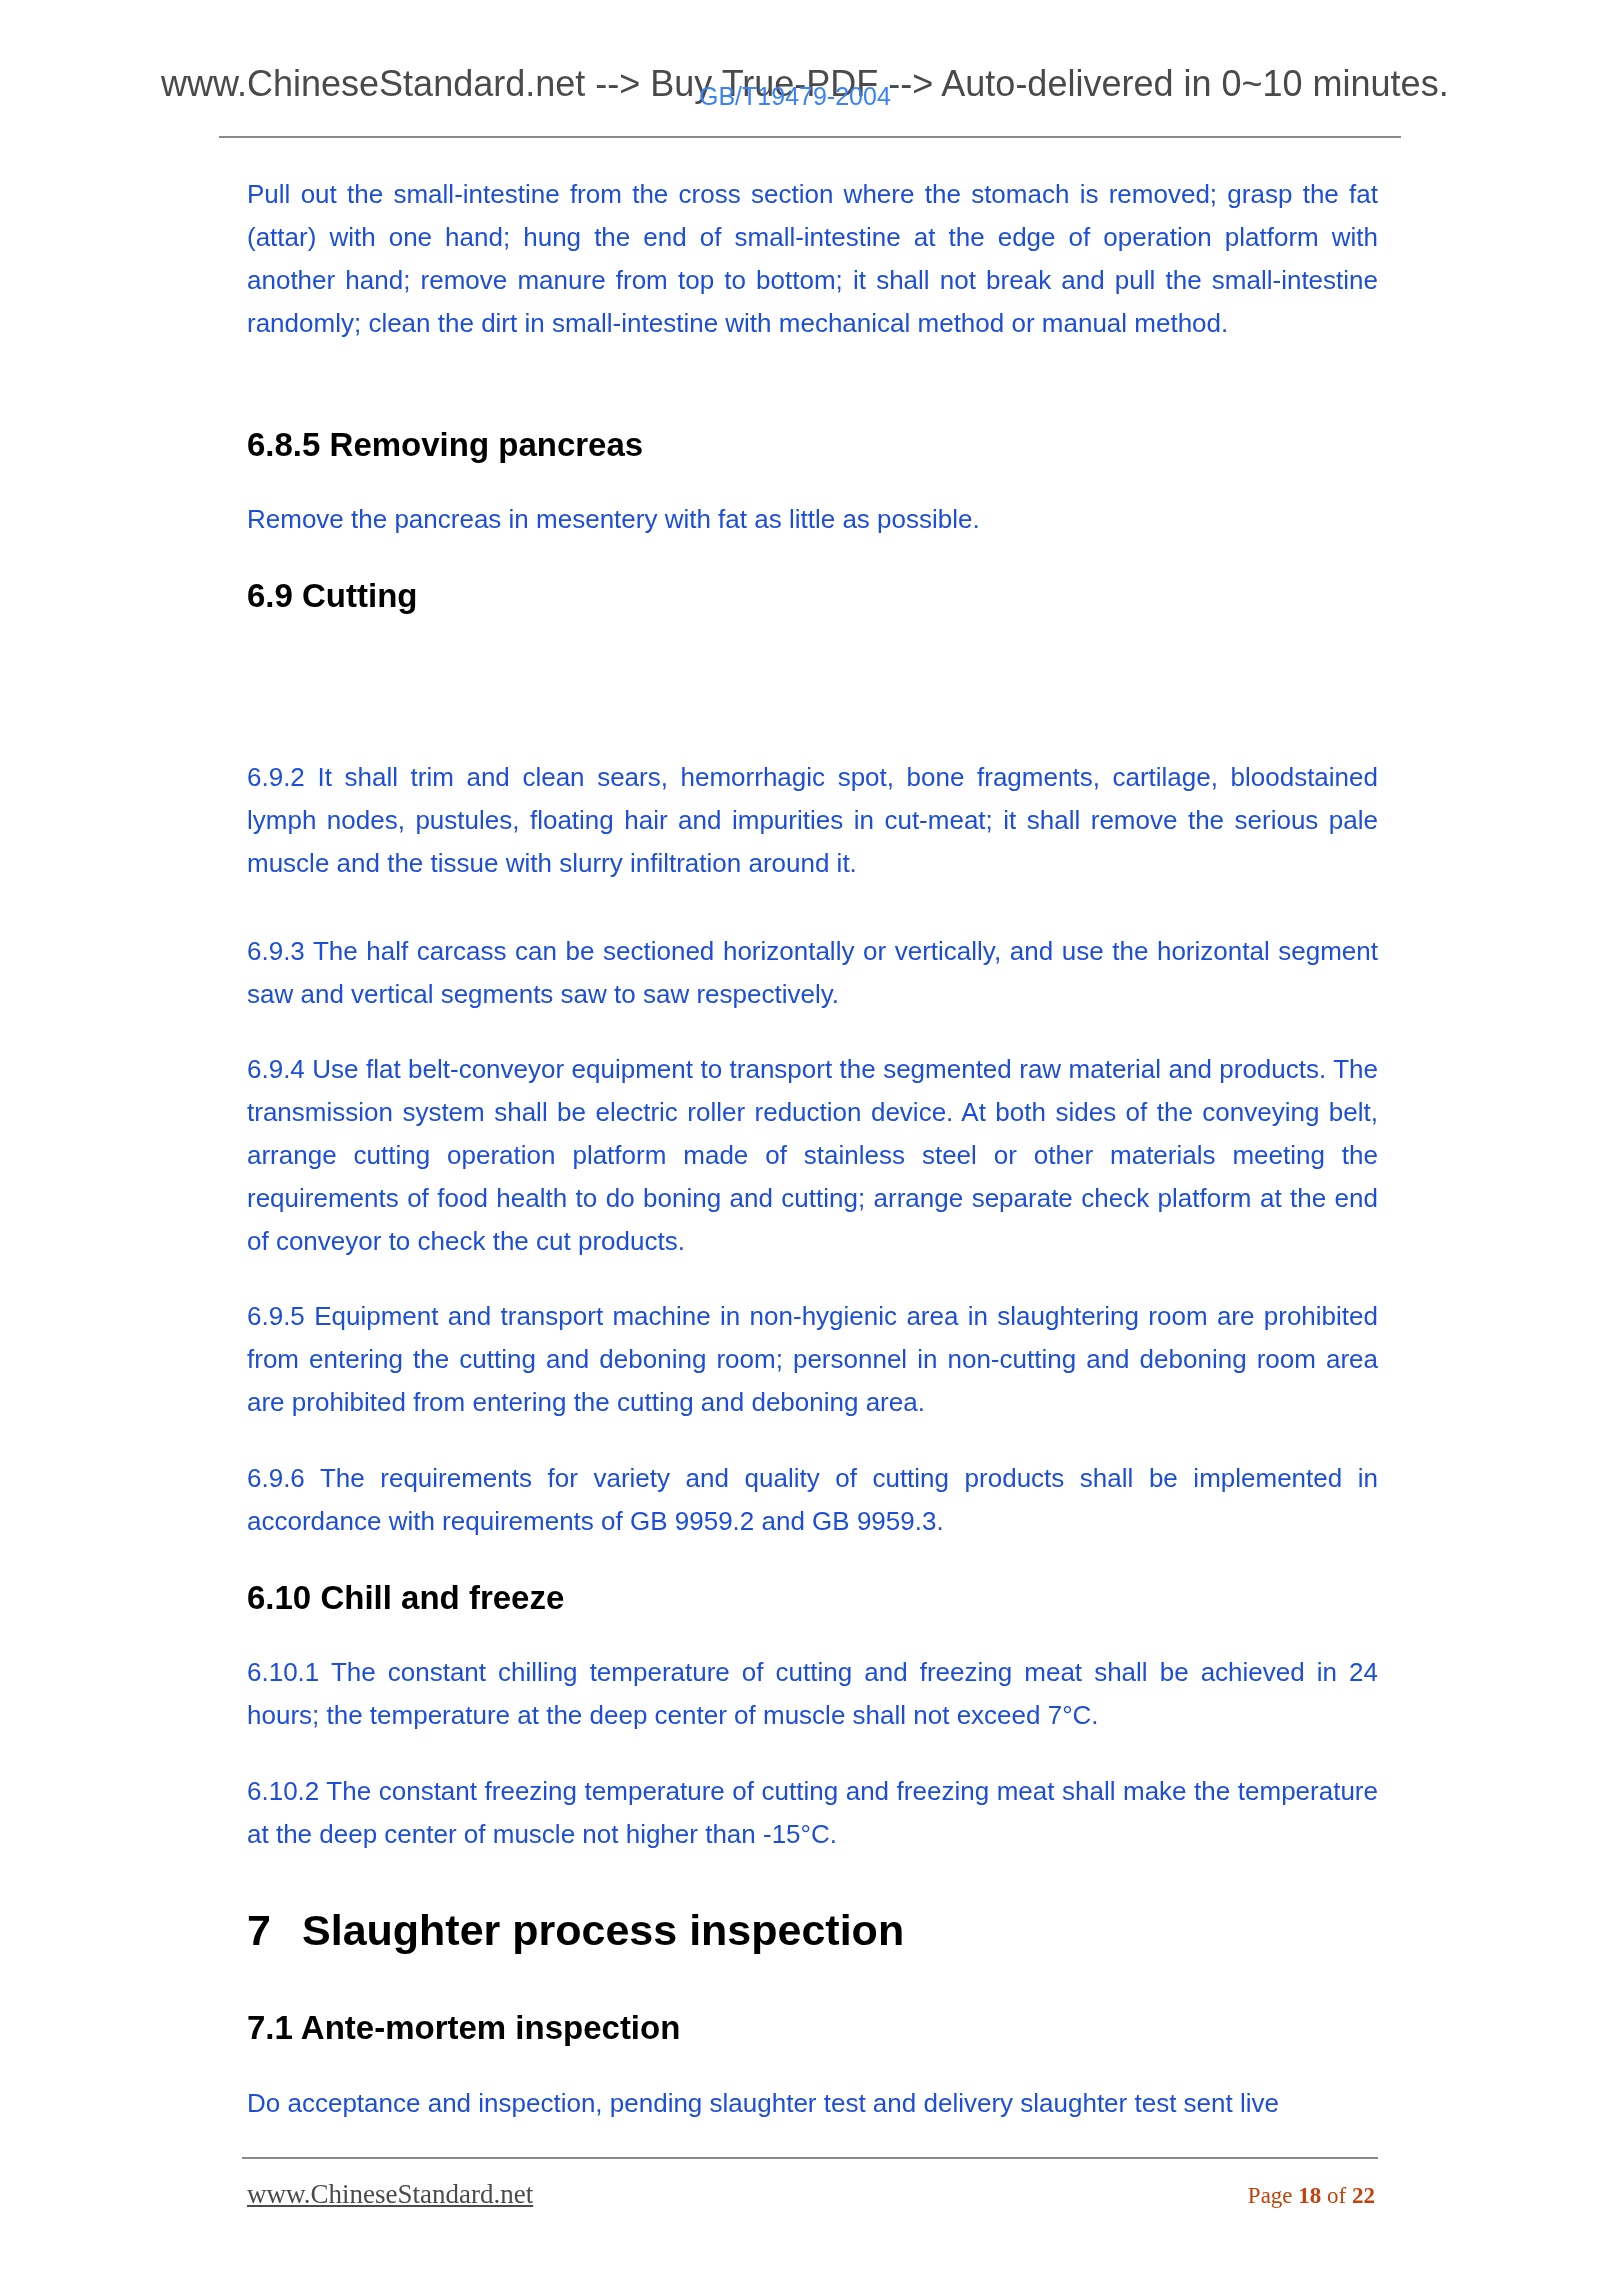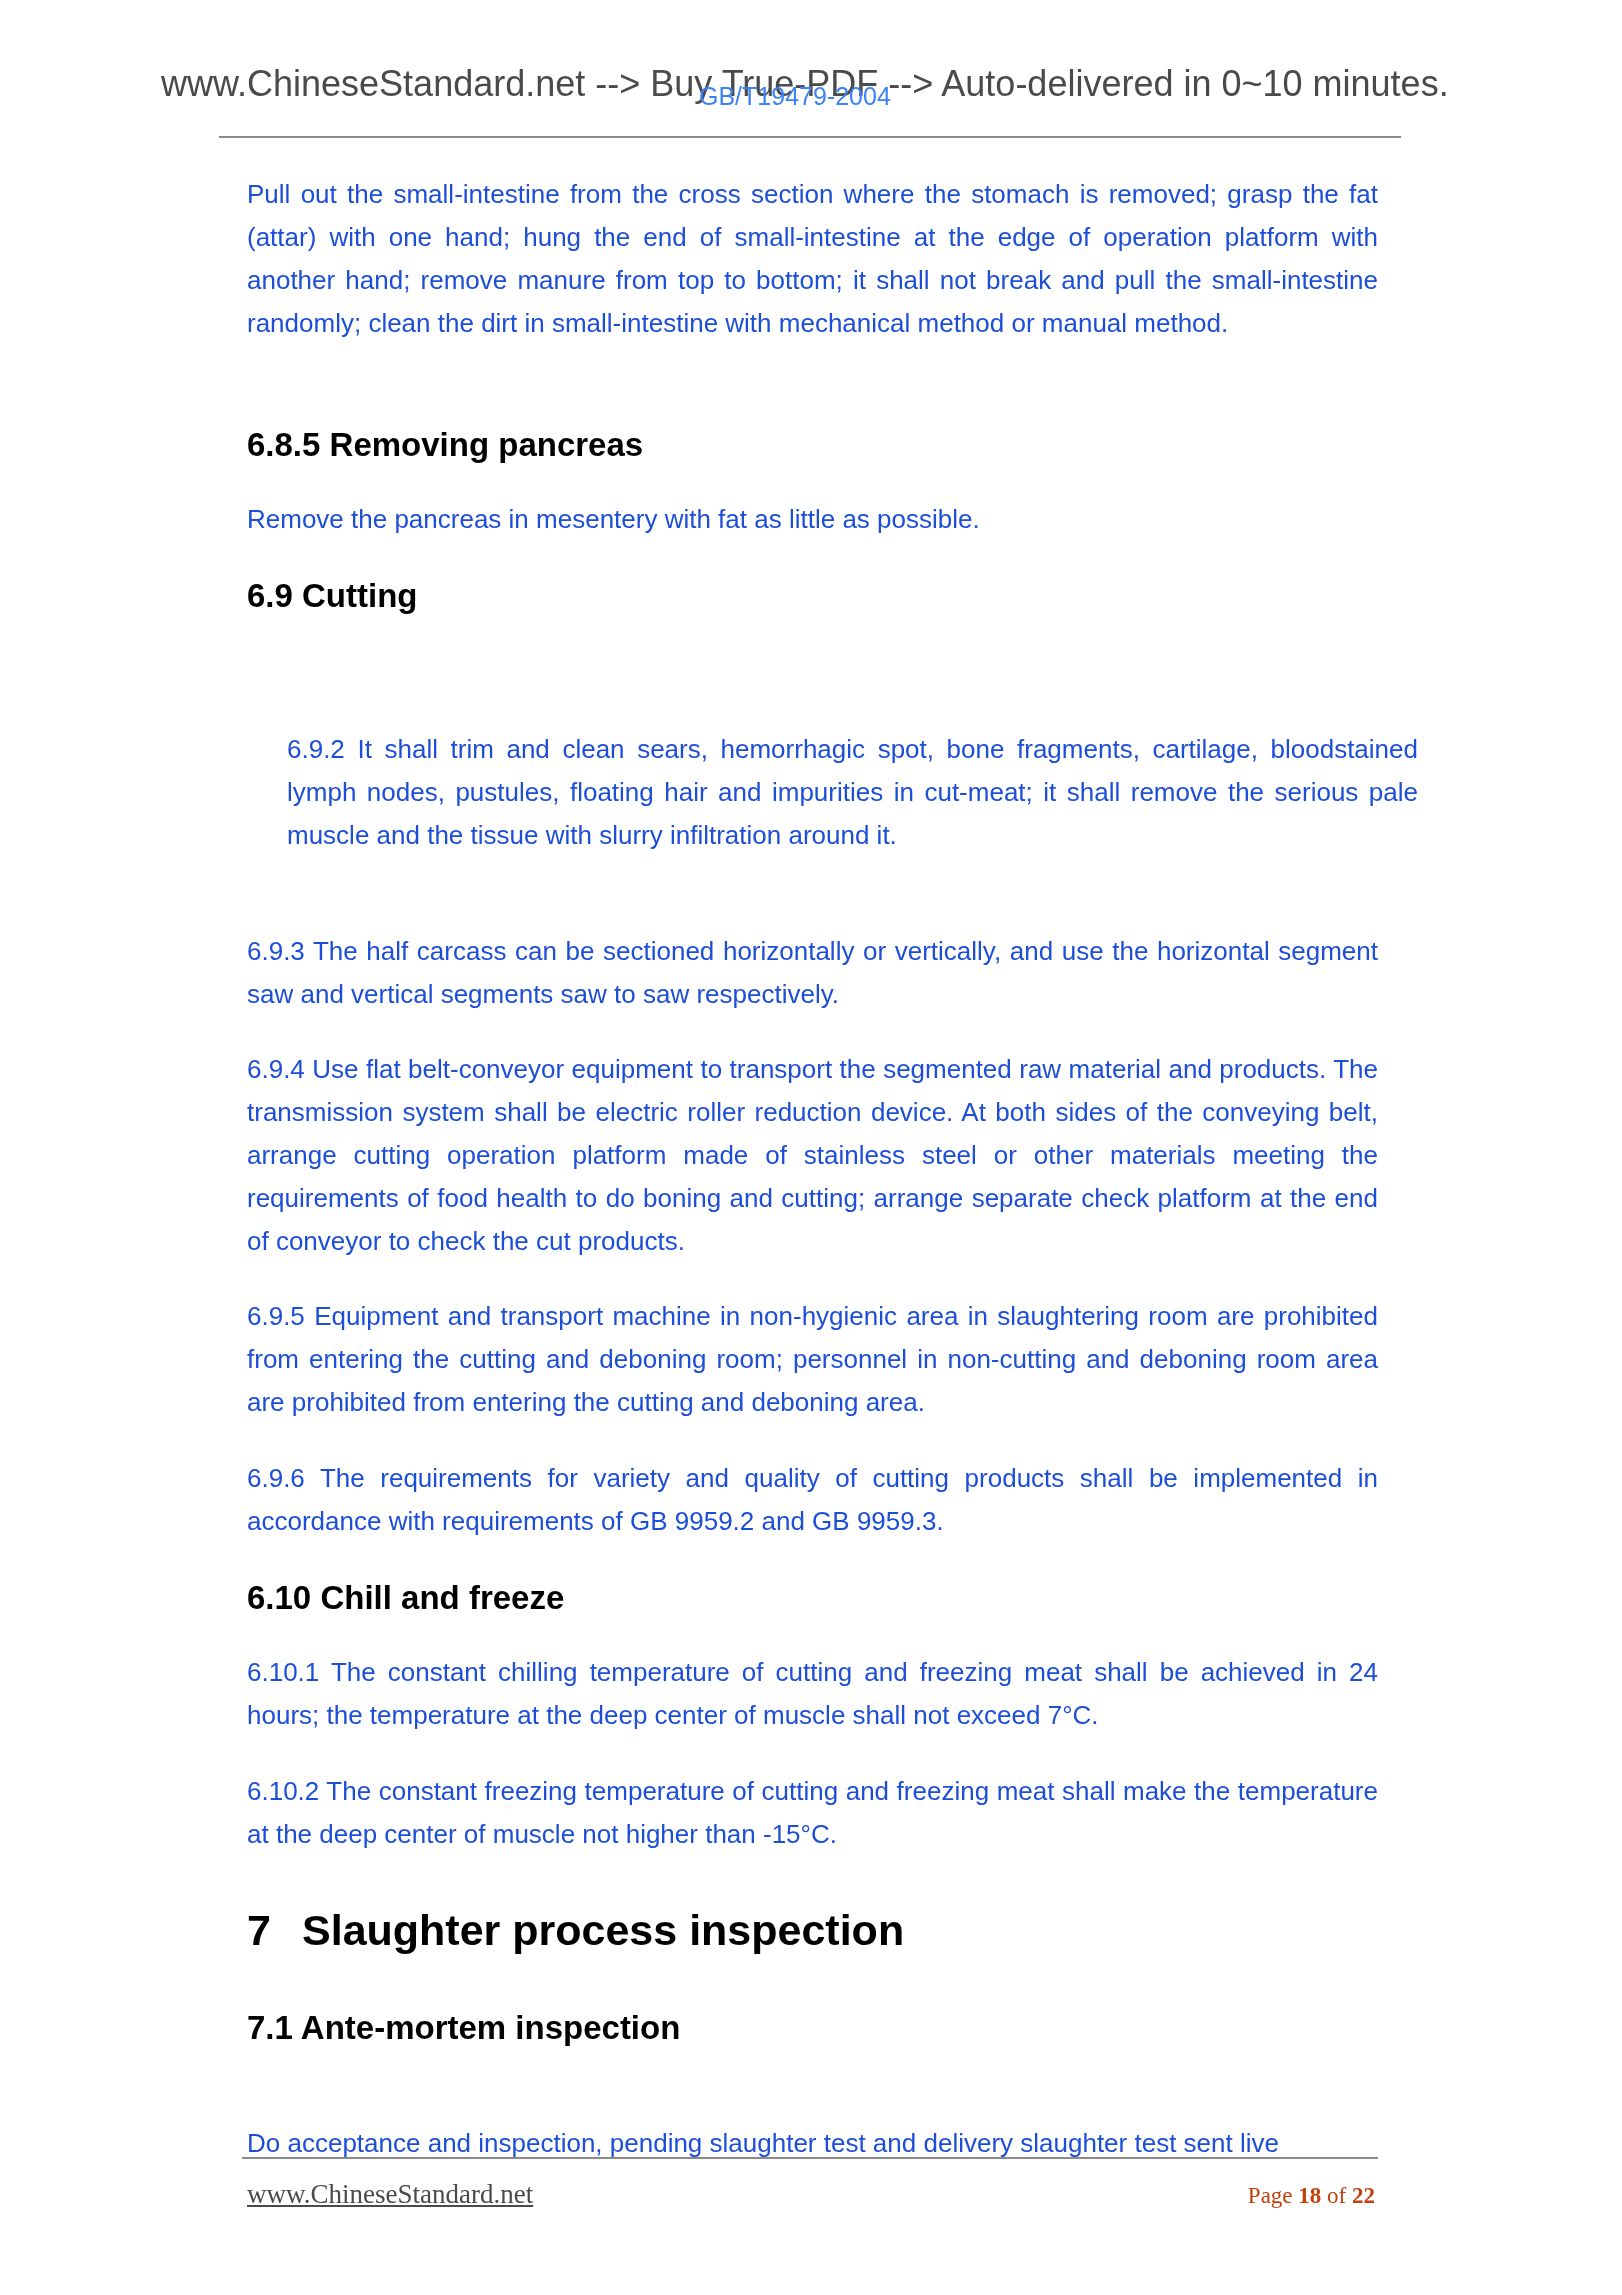--- a/index.html
+++ b/index.html
@@ -56,36 +56,36 @@
   <div class="hdr-watermark">www.ChineseStandard.net --&gt; Buy True-PDF --&gt; Auto-delivered in 0~10 minutes.</div>
   <div class="hdr-std">GB/T19479-2004</div>
   <div class="hdr-rule"></div>
 
   <p class="body-text" style="top:173px;">Pull out the small-intestine from the cross section where the stomach is removed; grasp the fat (attar) with one hand; hung the end of small-intestine at the edge of operation platform with another hand; remove manure from top to bottom; it shall not break and pull the small-intestine randomly; clean the dirt in small-intestine with mechanical method or manual method.</p>
 
   <h3 class="h3" style="top:423px;">6.8.5 Removing pancreas</h3>
   <p class="body-text" style="top:498px;">Remove the pancreas in mesentery with fat as little as possible.</p>
 
   <h3 class="h3" style="top:574px;">6.9 Cutting</h3>
-  <p class="body-text" style="top:728px;margin-left:40px;">6.9.2 It shall trim and clean sears, hemorrhagic spot, bone fragments, cartilage, bloodstained lymph nodes, pustules, floating hair and impurities in cut-meat; it shall remove the serious pale muscle and the tissue with slurry infiltration around it.</p>
+  <p class="body-text" style="top:756px;">6.9.2 It shall trim and clean sears, hemorrhagic spot, bone fragments, cartilage, bloodstained lymph nodes, pustules, floating hair and impurities in cut-meat; it shall remove the serious pale muscle and the tissue with slurry infiltration around it.</p>
   <p class="body-text" style="top:930px;">6.9.3 The half carcass can be sectioned horizontally or vertically, and use the horizontal segment saw and vertical segments saw to saw respectively.</p>
   <p class="body-text" style="top:1048px;">6.9.4 Use flat belt-conveyor equipment to transport the segmented raw material and products. The transmission system shall be electric roller reduction device. At both sides of the conveying belt, arrange cutting operation platform made of stainless steel or other materials meeting the requirements of food health to do boning and cutting; arrange separate check platform at the end of conveyor to check the cut products.</p>
   <p class="body-text" style="top:1295px;">6.9.5 Equipment and transport machine in non-hygienic area in slaughtering room are prohibited from entering the cutting and deboning room; personnel in non-cutting and deboning room area are prohibited from entering the cutting and deboning area.</p>
   <p class="body-text" style="top:1457px;">6.9.6 The requirements for variety and quality of cutting products shall be implemented in accordance with requirements of GB 9959.2 and GB 9959.3.</p>
 
   <h3 class="h3" style="top:1576px;">6.10 Chill and freeze</h3>
   <p class="body-text" style="top:1651px;">6.10.1 The constant chilling temperature of cutting and freezing meat shall be achieved in 24 hours; the temperature at the deep center of muscle shall not exceed 7°C.</p>
   <p class="body-text" style="top:1770px;">6.10.2 The constant freezing temperature of cutting and freezing meat shall make the temperature at the deep center of muscle not higher than -15°C.</p>
 
   <h1 class="h1">
     <span class="num">7</span><span>Slaughter process inspection</span>
   </h1>
 
   <h3 class="h3" style="top:2006px;">7.1 Ante-mortem inspection</h3>
-  <p class="body-text" style="top:2082px; text-align:left; white-space:nowrap;margin-top:40px;">Do acceptance and inspection, pending slaughter test and delivery slaughter test sent live</p>
+  <p class="body-text" style="top:2082px; text-align:left; white-space:nowrap;">Do acceptance and inspection, pending slaughter test and delivery slaughter test sent live</p>
 
   <div class="ftr-rule"></div>
   <a class="ftr-link">www.ChineseStandard.net</a>
   <div class="ftr-page">
     <span>Page</span>
     <b>18</b>
     <span>of</span>
     <b>22</b>
   </div>
 

